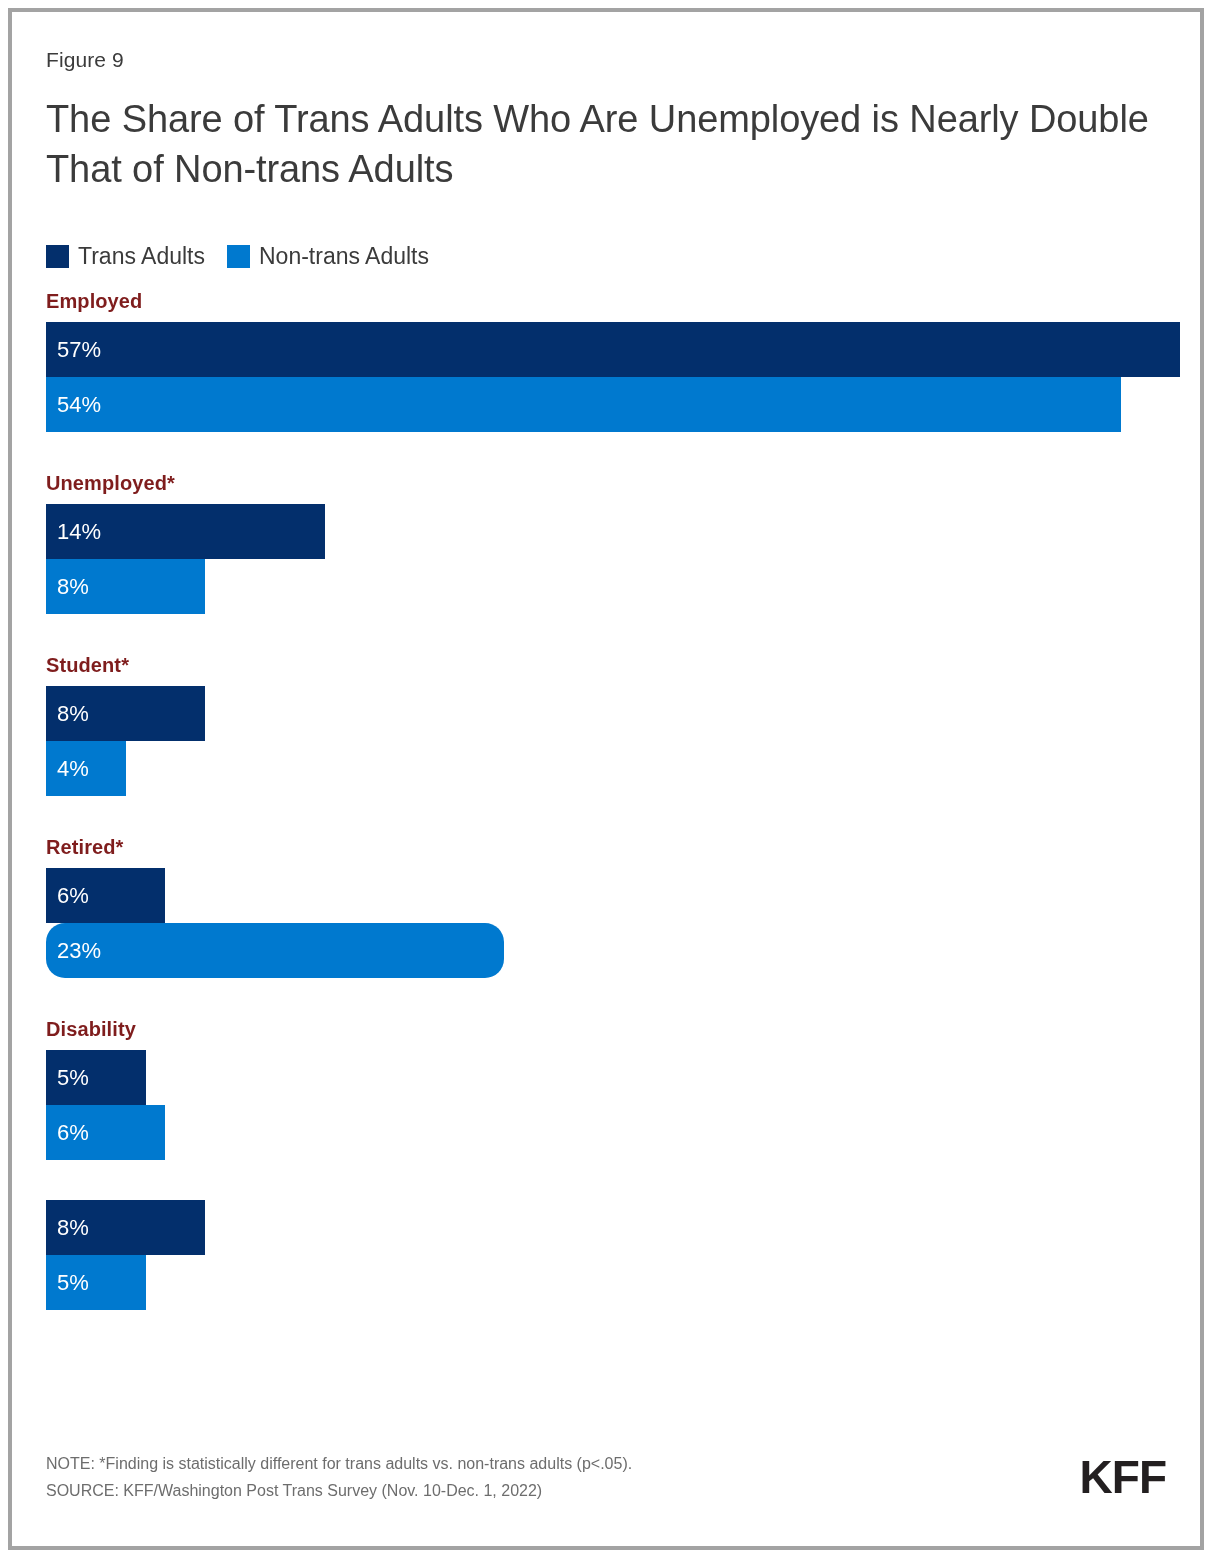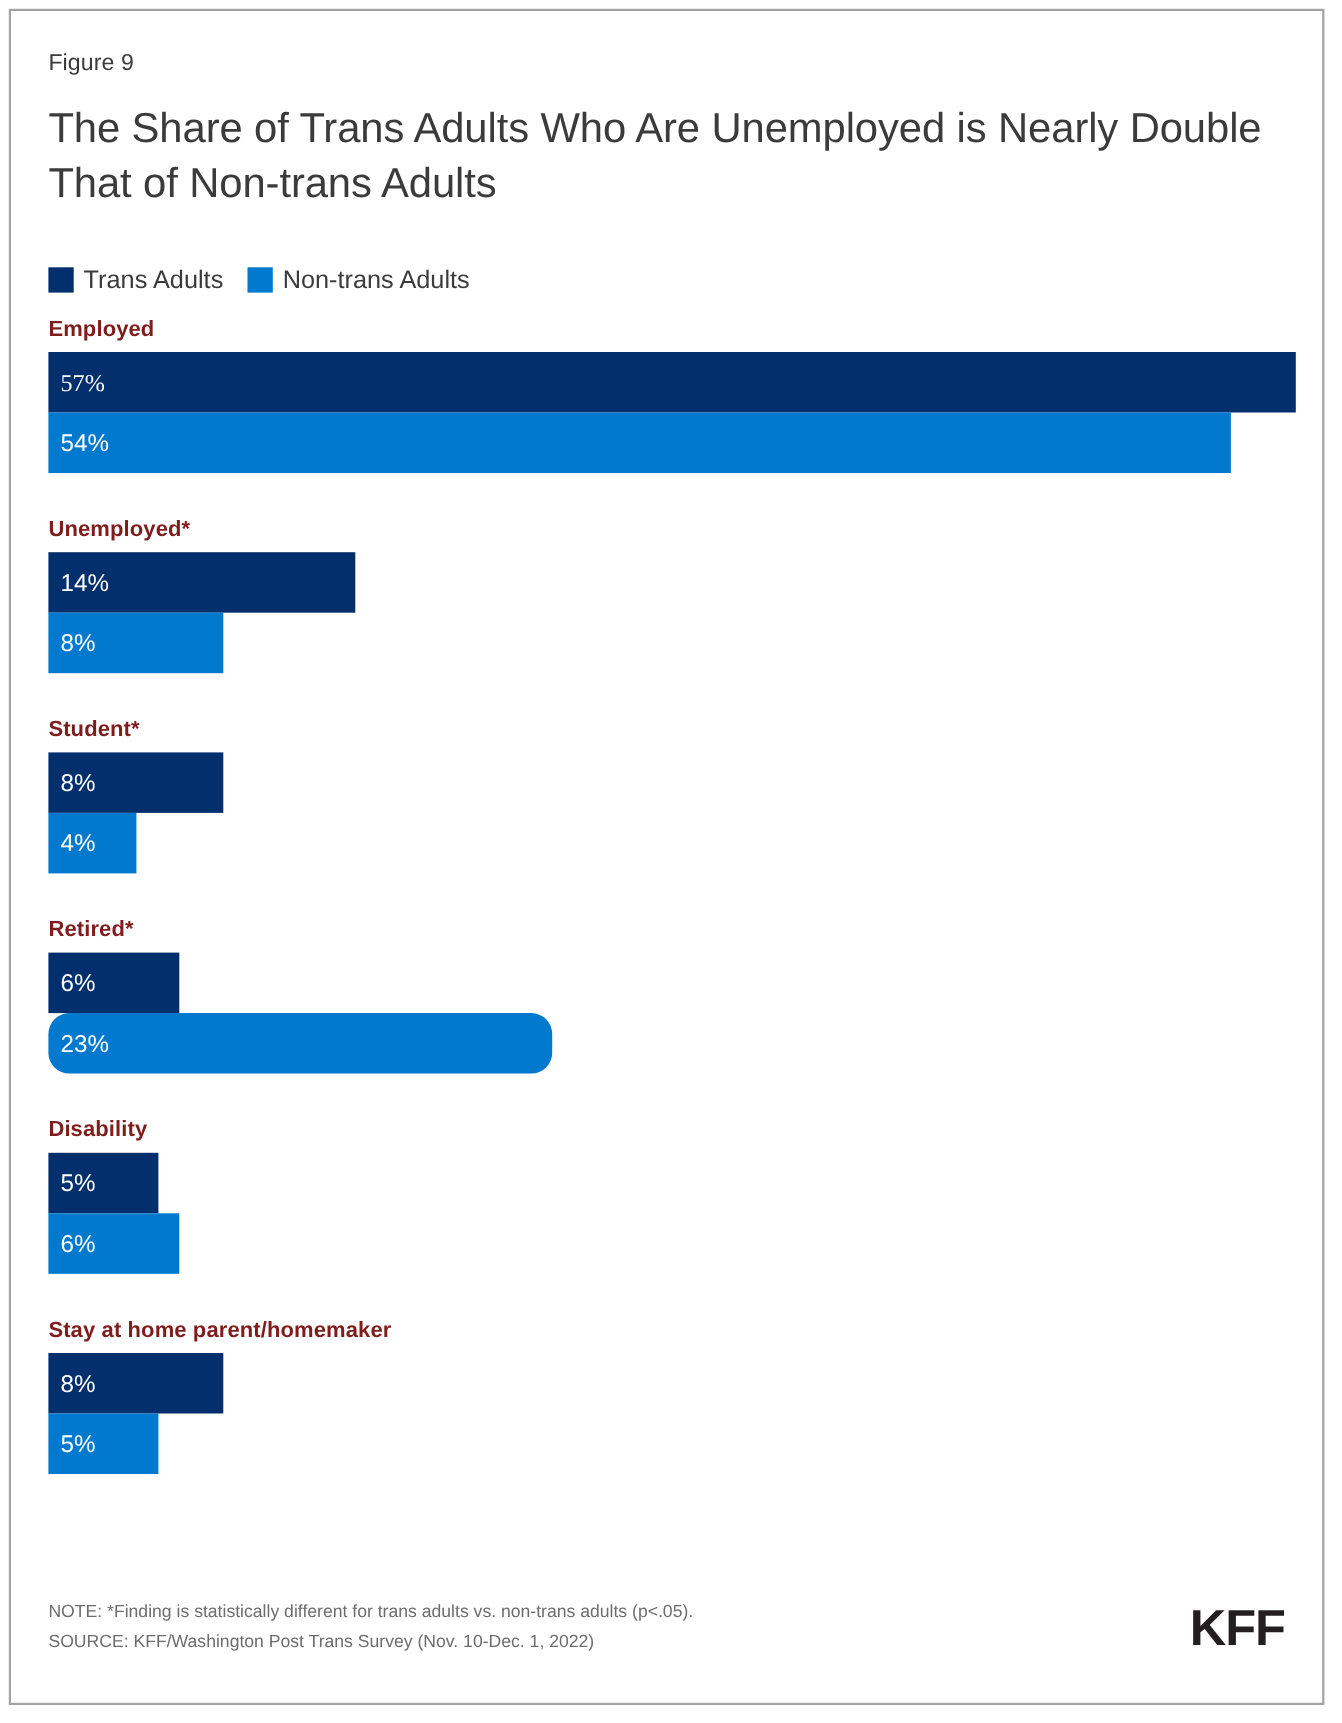--- a/index.html
+++ b/index.html
@@ -13,21 +13,21 @@
     font-family: "Liberation Sans", sans-serif;
     -webkit-font-smoothing: antialiased;
   }
 
   .figure-frame {
     position: absolute;
     left: 8px;
     top: 8px;
     width: 1196px;
     height: 1542px;
-    border: 2px solid #a3a3a3;
+    border: 4px solid #a3a3a3;
     box-sizing: border-box;
     background: #ffffff;
     overflow: hidden;
   }
 
   .inner {
     position: absolute;
     left: 34px;
     top: 0;
     right: 0;
@@ -164,21 +164,21 @@
         </div>
         <div class="legend-item">
           <span class="legend-swatch" style="background: rgb(0, 121, 207);"></span>
           <span class="legend-label">Non-trans Adults</span>
         </div>
       </div>
 
     <div class="chart" id="chart">
         <div class="group">
           <div class="group-label">Employed</div>
-          <div class="bar" style="background: rgb(3, 47, 108); width: 1134.3px; font-family: Liberation Serif, serif;">
+          <div class="bar" style="background: rgb(3, 47, 108); width: 1134.3px;">
             <span class="bar-value">57%</span>
           </div>
           <div class="bar" style="background: rgb(0, 121, 207); width: 1074.6px;">
             <span class="bar-value">54%</span>
           </div>
         </div>
         <div class="group">
           <div class="group-label">Unemployed*</div>
           <div class="bar" style="background: rgb(3, 47, 108); width: 278.6px;">
             <span class="bar-value">14%</span>
@@ -208,21 +208,20 @@
         <div class="group">
           <div class="group-label">Disability</div>
           <div class="bar" style="background: rgb(3, 47, 108); width: 99.5px;">
             <span class="bar-value">5%</span>
           </div>
           <div class="bar" style="background: rgb(0, 121, 207); width: 119.4px;">
             <span class="bar-value">6%</span>
           </div>
         </div>
         <div class="group">
-          <div class="group-label">Stay at home parent/homemaker</div>
           <div class="bar" style="background: rgb(3, 47, 108); width: 159.2px;">
             <span class="bar-value">8%</span>
           </div>
           <div class="bar" style="background: rgb(0, 121, 207); width: 99.5px;">
             <span class="bar-value">5%</span>
           </div>
         </div>
       </div>
 
   </div>

